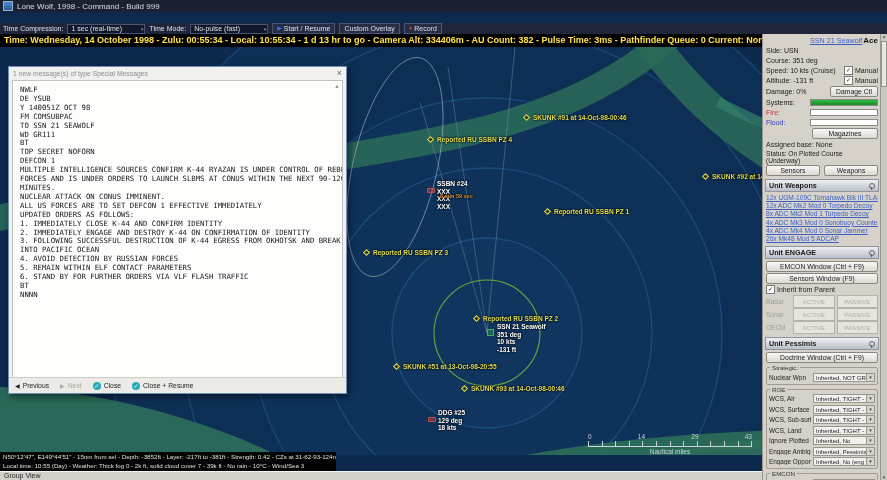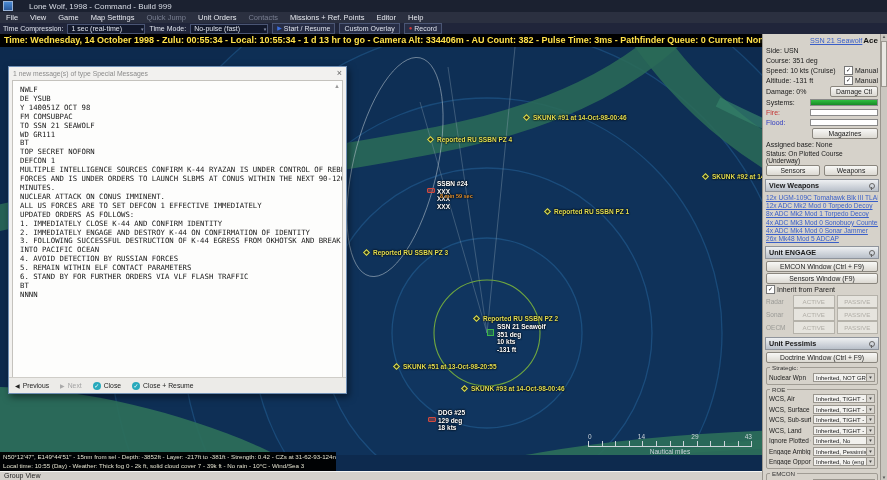--- a/index.html
+++ b/index.html
@@ -2,21 +2,21 @@
 <html><head>
 <meta charset="utf-8">
 <style>
   html,body{margin:0;padding:0;background:#444;}
   #root{position:relative;width:887px;height:480px;overflow:hidden;background:#0d2a4e;
         font-family:"Liberation Sans",sans-serif;-webkit-font-smoothing:antialiased;}
   .abs{position:absolute;}
 
   
   #titlebar{position:absolute;left:0;top:0;width:887px;height:12px;background:#1b2130;
-    display:flex;align-items:center;gap:16px;padding-left:3px;box-sizing:border-box;
+    display:flex;align-items:center;gap:4px;padding-left:3px;box-sizing:border-box;
     color:#d9dde6;font-size:8px;}
   #appicon{width:8px;height:8px;background:linear-gradient(#4a8ad4,#2a5a9c);border:1px solid #9ab4d8;}
   #menubar{position:absolute;left:0;top:12px;width:887px;height:11px;background:#2b3040;
     display:flex;align-items:center;color:#e6e8ee;font-size:7.5px;}
   .mitem{padding:0 6px;line-height:11px;cursor:default;}
   .mitem.disabled{color:#787e90;}
   #toolbarrow{position:absolute;left:0;top:23px;width:887px;height:11px;background:#20253a;
     display:flex;align-items:center;gap:4px;padding:0 3px;box-sizing:border-box;
     color:#dde1ea;font-size:7px;}
   .combo{background:#12182b;border:1px solid #4a5574;height:8px;line-height:8px;
@@ -126,33 +126,20 @@
 </head>
 <body>
 
 <div id="root">
 
   <div id="titlebar">
     <span id="appicon"></span>
     <span>Lone Wolf, 1998 - Command - Build 999</span>
   </div>
 
-  <div id="menubar">
-
-  <span class="mitem">File</span>
-      <span class="mitem">View</span>
-      <span class="mitem">Game</span>
-      <span class="mitem">Map Settings</span>
-      <span class="mitem disabled">Quick Jump</span>
-      <span class="mitem">Unit Orders</span>
-      <span class="mitem disabled">Contacts</span>
-      <span class="mitem">Missions + Ref. Points</span>
-      <span class="mitem">Editor</span>
-      <span class="mitem">Help</span>
-    </div>
 
   <div id="toolbarrow">
     <span>Time Compression:</span>
     <span class="combo">
       <span>1 sec (real-time)</span><span class="arr">▾</span>
     </span>
     <span>Time Mode:</span>
     <span class="combo">
       <span>No-pulse (fast)</span><span class="arr">▾</span>
     </span>
@@ -393,21 +380,21 @@
       </div>
     <div class="srow" style="font-size:6.6px">
         <span>Status: On Plotted Course (Underway)</span>
       </div>
     <div class="srow">
       <span class="btn half">Sensors</span>
       <span class="btn half">Weapons</span>
     </div>
 
     <div class="shead">
-      <span>View Weapons</span>
+      <span>Unit Weapons</span>
         <span class="pin"></span>
     </div>
     <div>
 
     <a class="wlink">12x UGM-109C Tomahawk Blk III TLAM</a>
         <a class="wlink">12x ADC Mk2 Mod 0 Torpedo Decoy</a>
         <a class="wlink">8x ADC Mk2 Mod 1 Torpedo Decoy</a>
         <a class="wlink">4x ADC Mk3 Mod 0 Sonobuoy Countermeasure</a>
         <a class="wlink">4x ADC Mk4 Mod 0 Sonar Jammer</a>
         <a class="wlink">26x Mk48 Mod 5 ADCAP</a>

